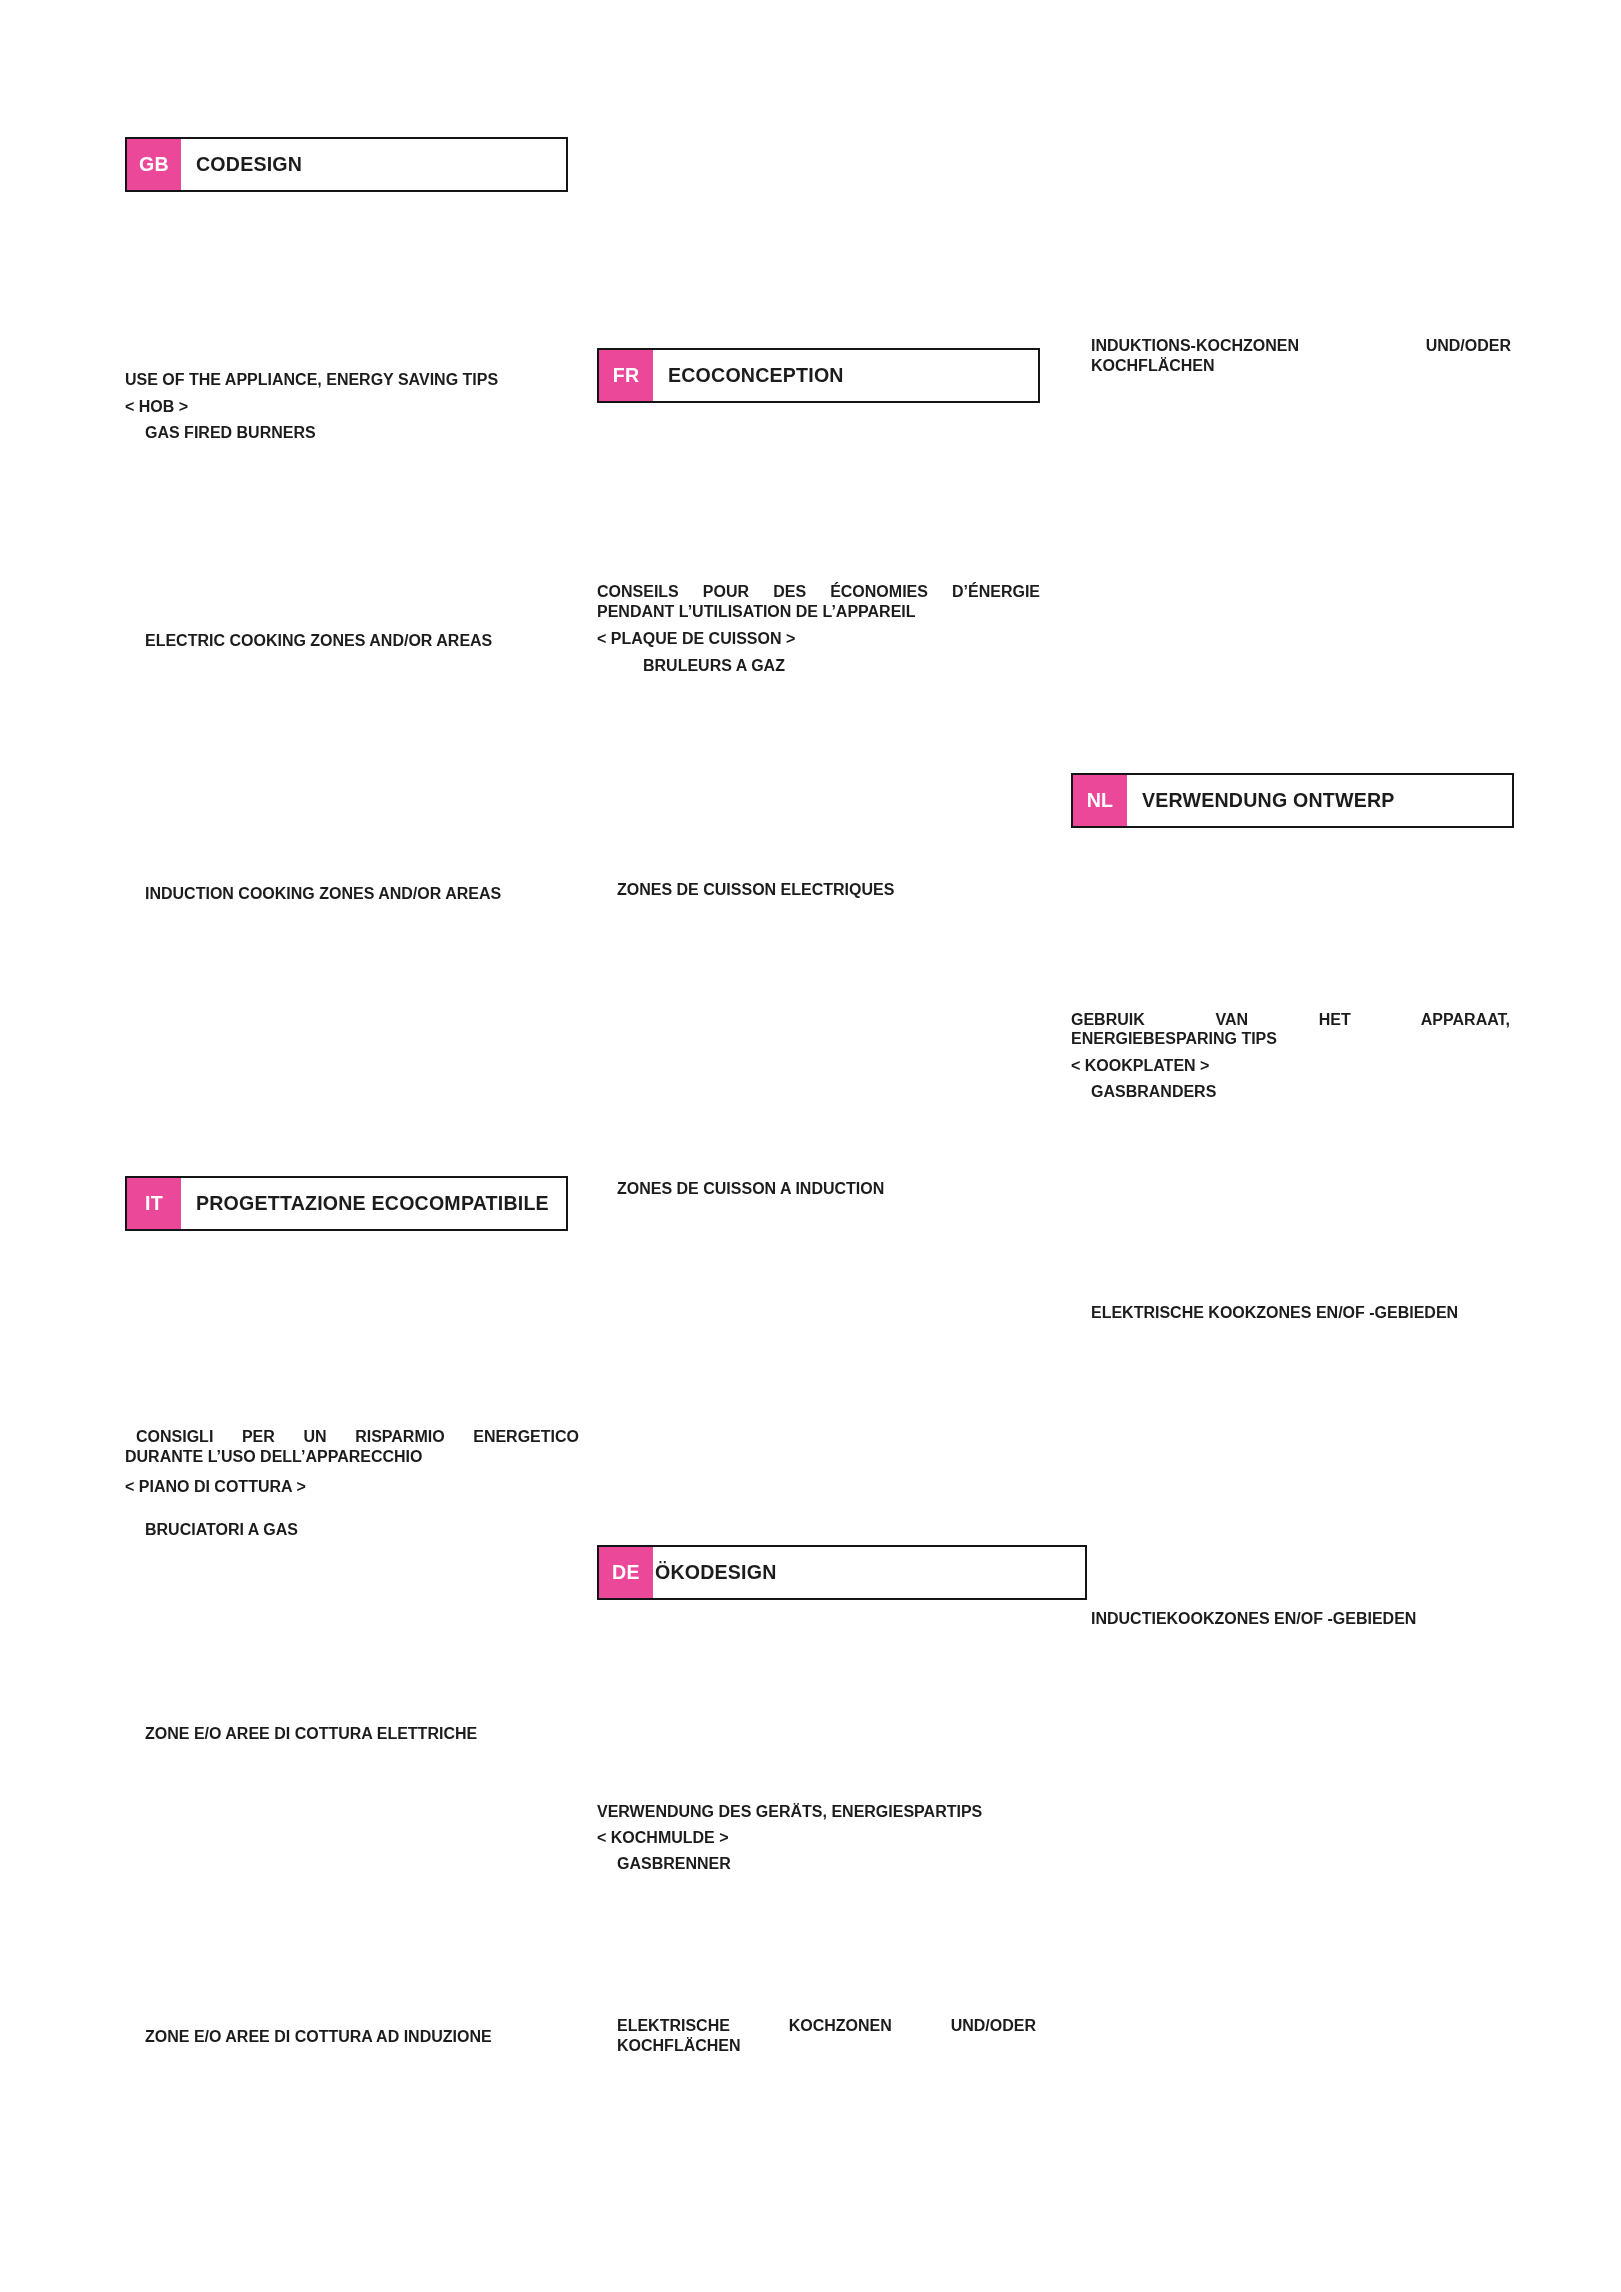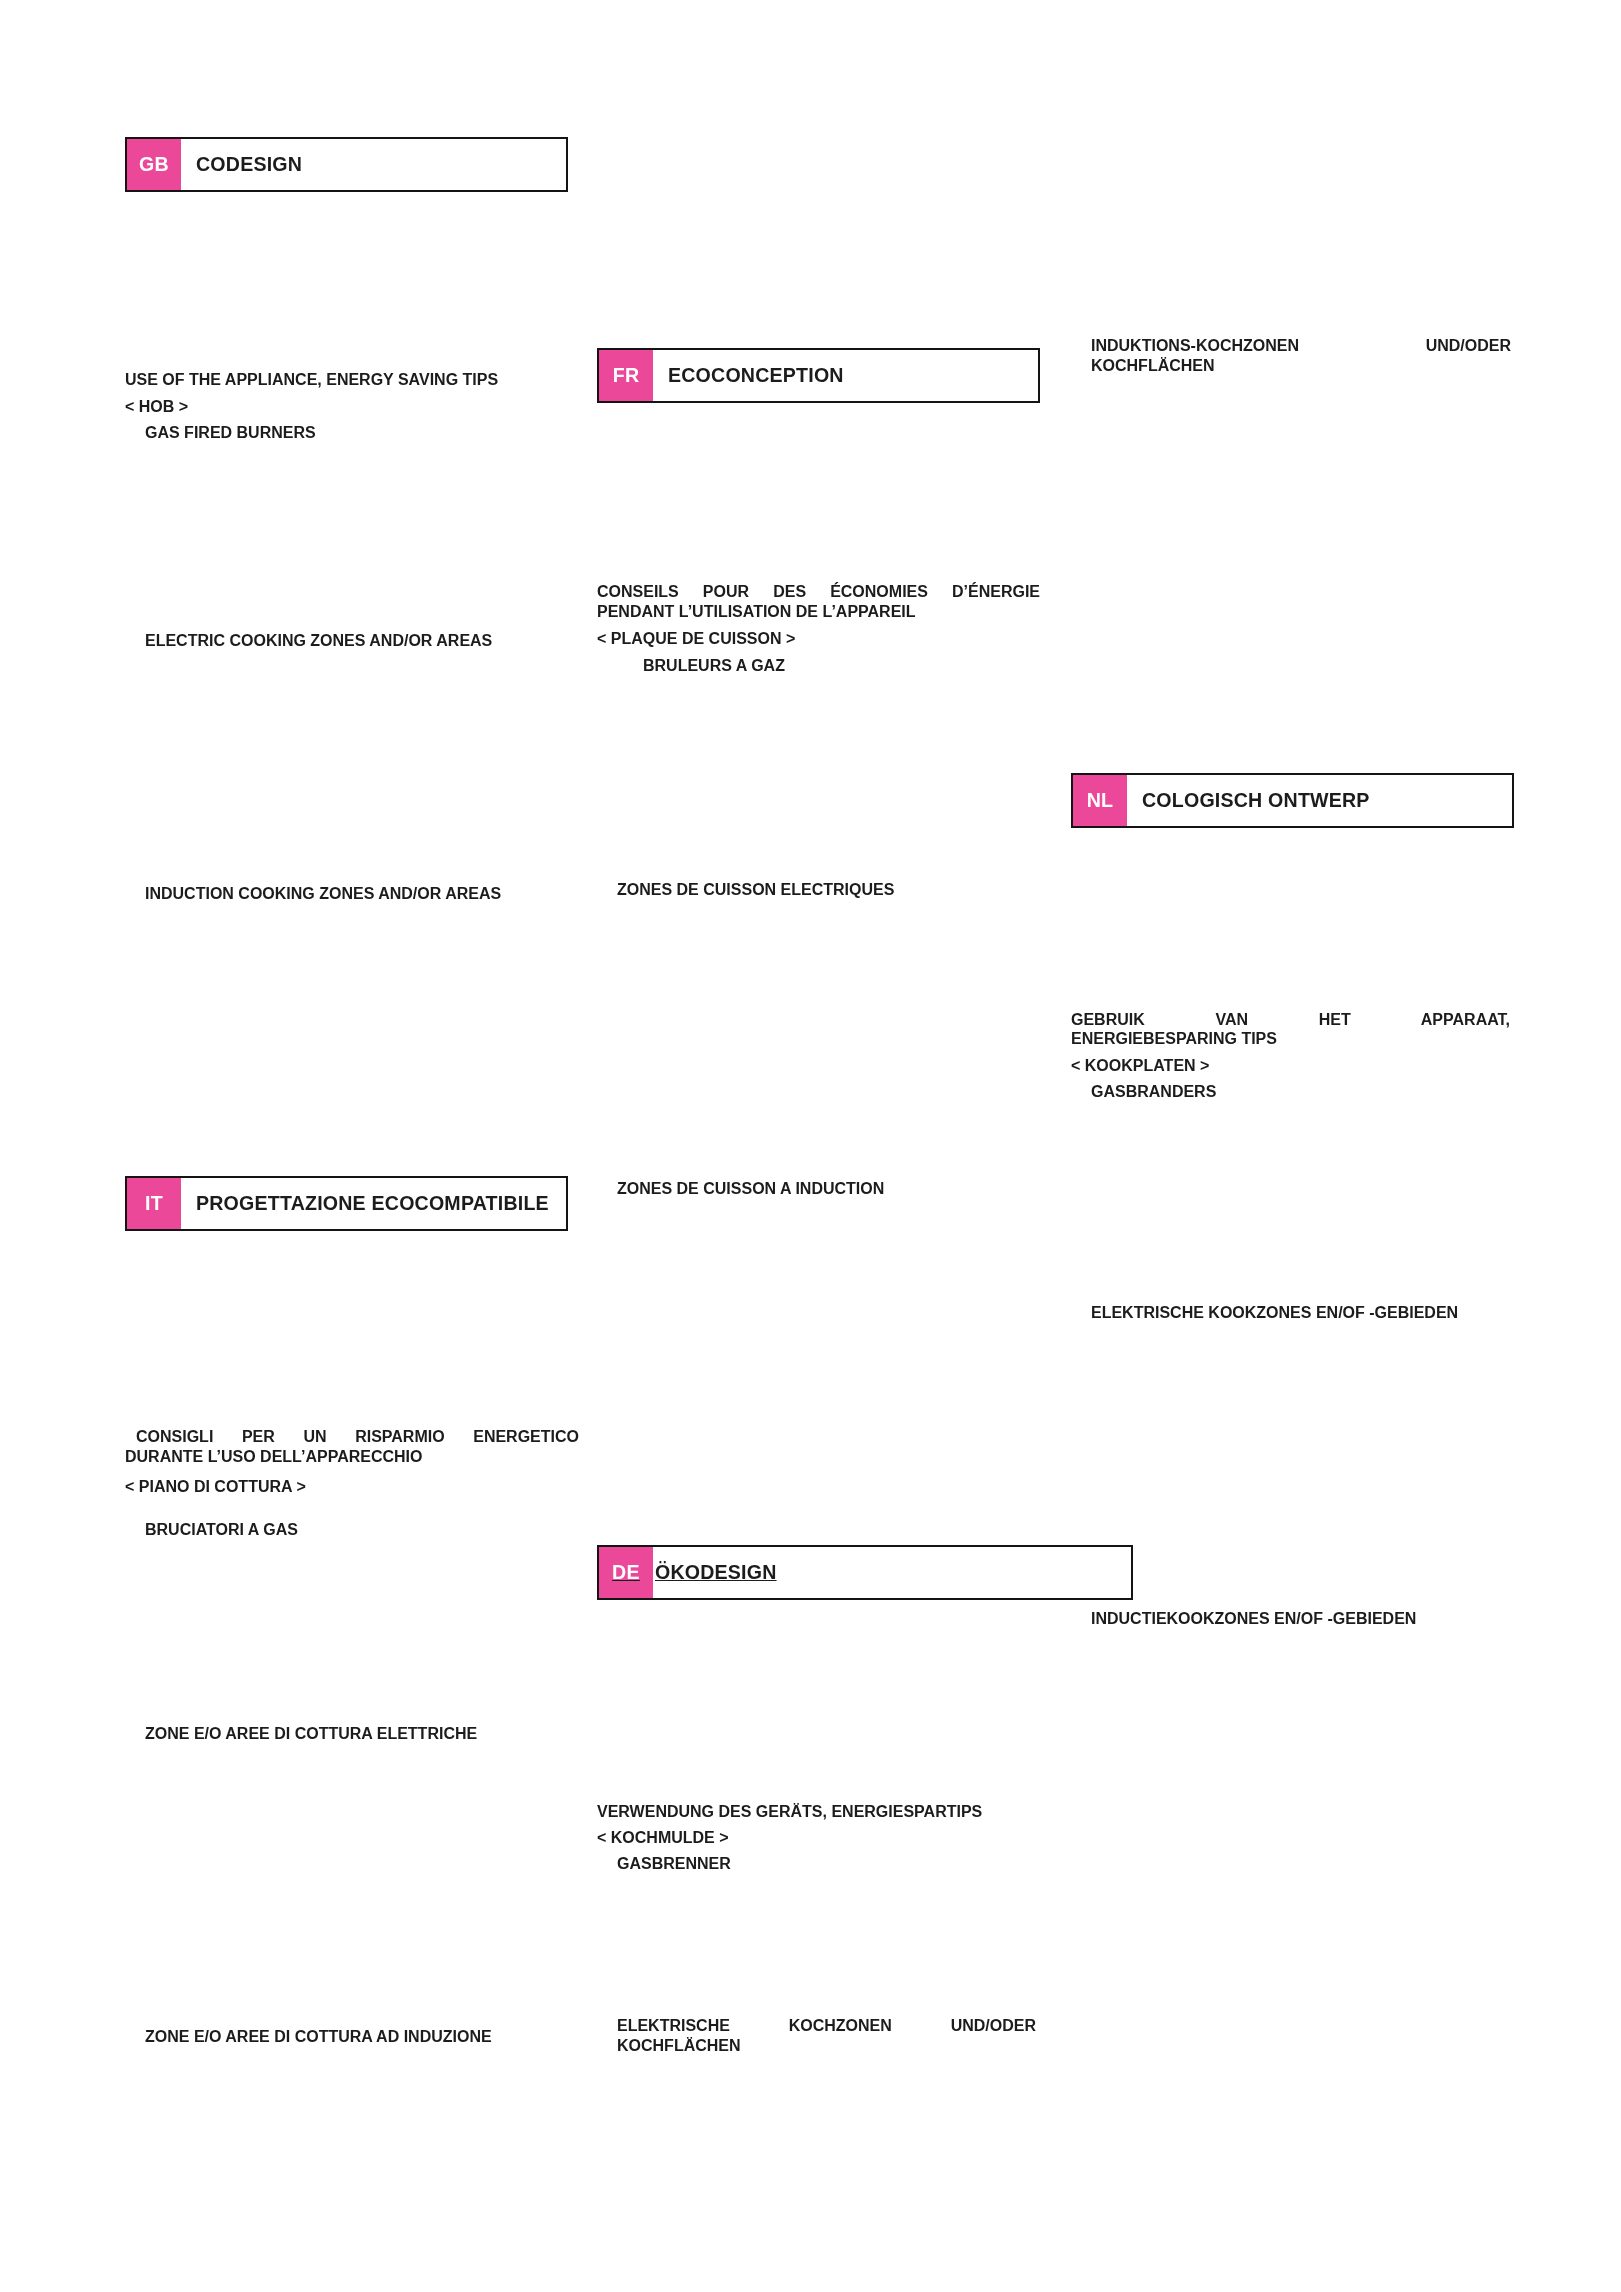--- a/index.html
+++ b/index.html
@@ -81,36 +81,36 @@
     <div class="hdr-code">IT</div>
     <div class="hdr-title">PROGETTAZIONE ECOCOMPATIBILE</div>
   </div>
   <div class="txt just" style="left:136px; top:1427px; width:443px;">CONSIGLI PER UN RISPARMIO ENERGETICO</div>
   <div class="txt" style="left:125px; top:1447px;">DURANTE L’USO DELL’APPARECCHIO</div>
   <div class="txt" style="left:125px; top:1477px;">&lt; PIANO DI COTTURA &gt;</div>
   <div class="txt" style="left:145px; top:1520px;">BRUCIATORI A GAS</div>
   <div class="txt" style="left:145px; top:1724px;">ZONE E/O AREE DI COTTURA ELETTRICHE</div>
   <div class="txt" style="left:145px; top:2027px;">ZONE E/O AREE DI COTTURA AD INDUZIONE</div>
 
-  <div class="hdr-box" style="left:597px; top:1545px; width:536px;text-decoration:underline;">
+  <div class="hdr-box" style="left:597px; top:1545px; width:490px;">
     <div class="hdr-code">DE</div>
     <div class="hdr-title" style="padding-left:2px;">ÖKODESIGN</div>
   </div>
   <div class="txt" style="left:597px; top:1802px; width:443px;">VERWENDUNG DES GERÄTS, ENERGIESPARTIPS</div>
   <div class="txt" style="left:597px; top:1828px;">&lt; KOCHMULDE &gt;</div>
   <div class="txt" style="left:617px; top:1854px;">GASBRENNER</div>
   <div class="txt just" style="left:617px; top:2016px; width:419px;">ELEKTRISCHE KOCHZONEN UND/ODER</div>
   <div class="txt" style="left:617px; top:2036px;">KOCHFLÄCHEN</div>
 
   <div class="txt just" style="left:1091px; top:336px; width:420px;">INDUKTIONS-KOCHZONEN UND/ODER</div>
   <div class="txt" style="left:1091px; top:356px;">KOCHFLÄCHEN</div>
 
   <div class="hdr-box" style="left:1071px; top:773px; width:443px;">
     <div class="hdr-code">NL</div>
-    <div class="hdr-title">COLOGISCH ONTWERP</div>
+    <div class="hdr-title">VERWENDUNG ONTWERP</div>
   </div>
   <div class="txt just" style="left:1071px; top:1010px; width:439px;">GEBRUIK VAN HET APPARAAT,</div>
   <div class="txt" style="left:1071px; top:1029px;">ENERGIEBESPARING TIPS</div>
   <div class="txt" style="left:1071px; top:1056px;">&lt; KOOKPLATEN &gt;</div>
   <div class="txt" style="left:1091px; top:1082px;">GASBRANDERS</div>
   <div class="txt" style="left:1091px; top:1303px;">ELEKTRISCHE KOOKZONES EN/OF -GEBIEDEN</div>
   <div class="txt" style="left:1091px; top:1609px;">INDUCTIEKOOKZONES EN/OF -GEBIEDEN</div>
 
 </div>
 

